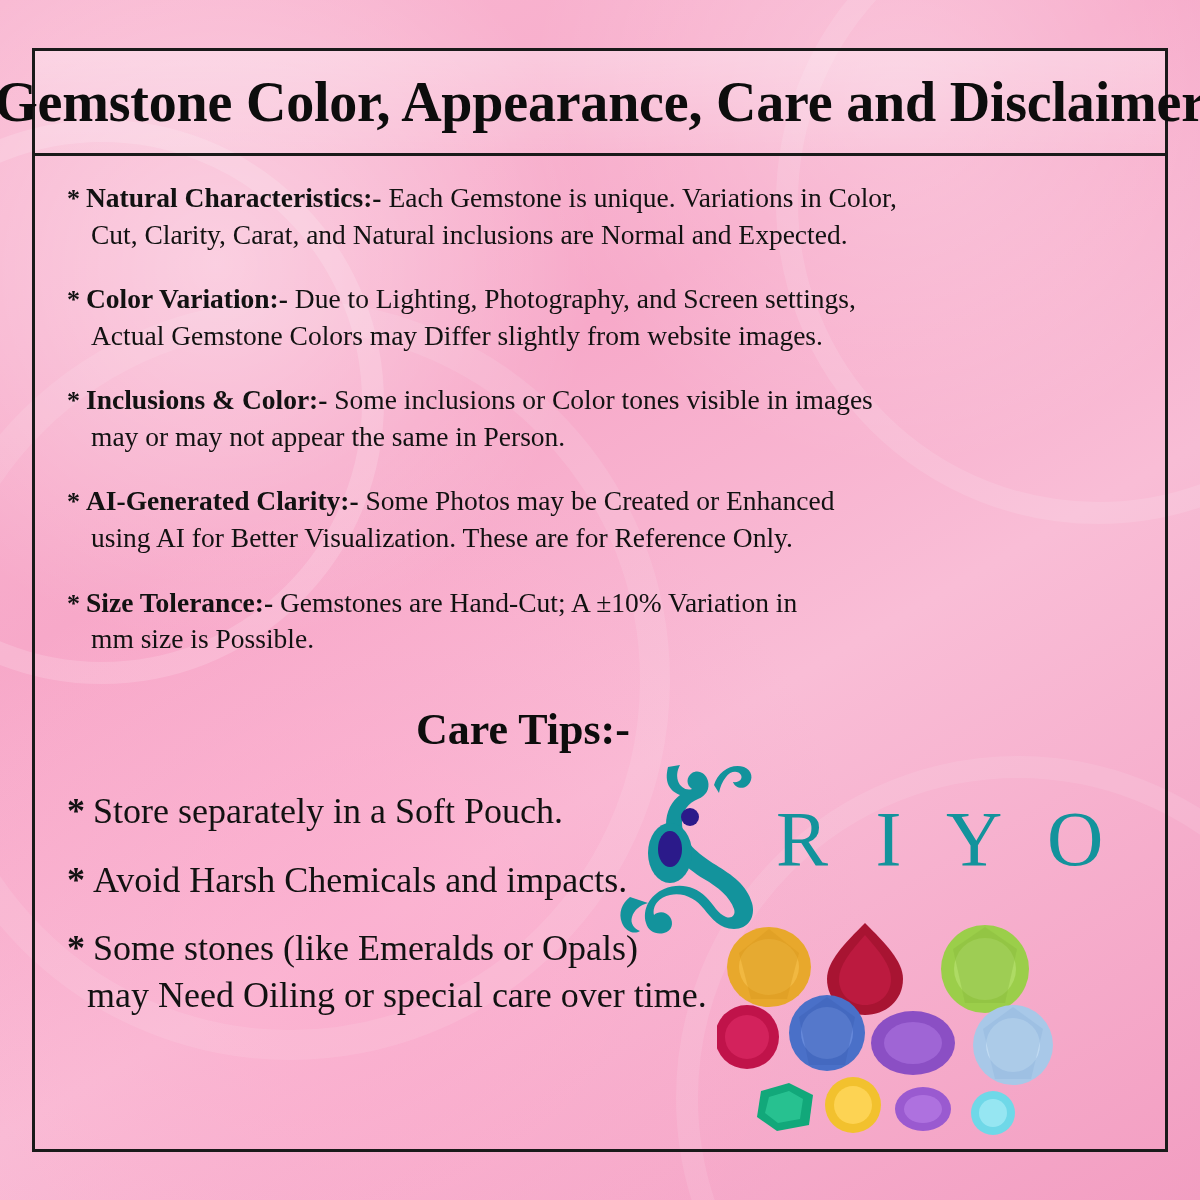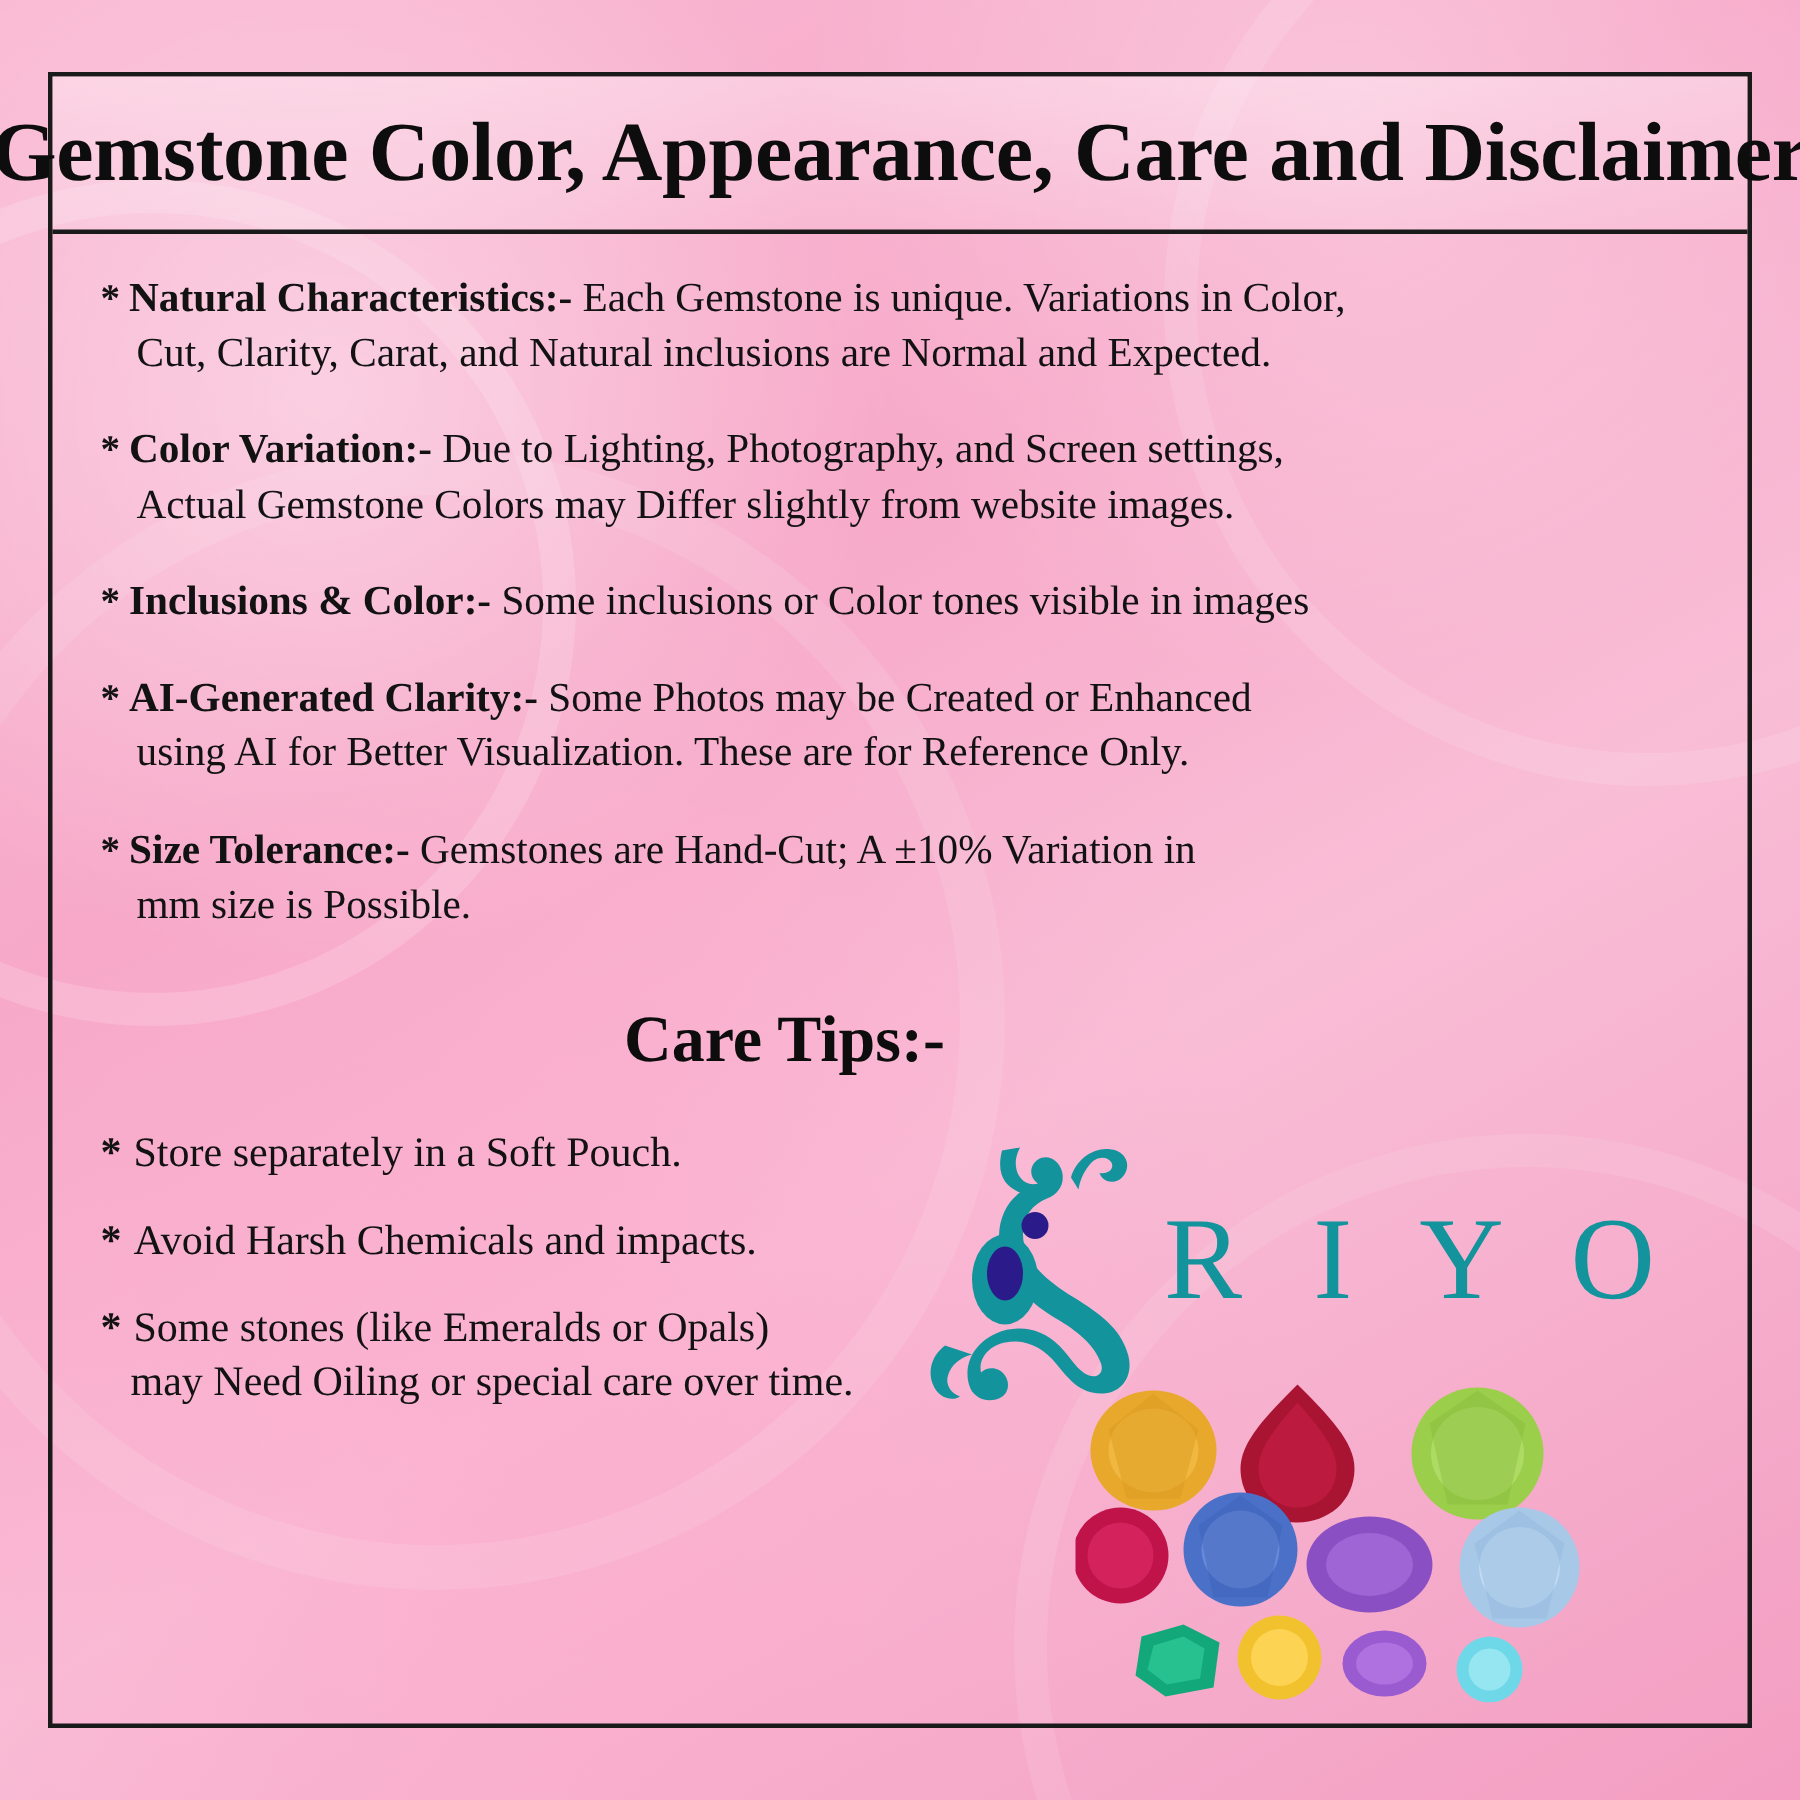--- a/index.html
+++ b/index.html
@@ -106,21 +106,21 @@
     width: 520px;
     height: 190px;
     pointer-events: none;
   }
 
   .care-list {
     position: relative;
     margin-top: 6px;
   }
   .care-item {
-    font-size: 28px;
+    font-size: 36px;
     line-height: 1.3;
     color: #121212;
     margin-bottom: 22px;
     padding-left: 6px;
   }
   .care-item .star { font-weight: bold; margin-right: 8px; }
   .care-item .l2 { display: block; padding-left: 20px; }
 
   .gems {
     position: absolute;
@@ -153,20 +153,21 @@
         <span class="l2">Cut, Clarity, Carat, and Natural inclusions are Normal and Expected.</span>
       </div>
 
       <div class="bullet">
         <span class="star">*</span><b>Color Variation:-</b><span> Due to Lighting, Photography, and Screen settings,</span>
         <span class="l2">Actual Gemstone Colors may Differ slightly from website images.</span>
       </div>
 
       <div class="bullet">
         <span class="star">*</span><b>Inclusions &amp; Color:-</b><span> Some inclusions or Color tones visible in images</span>
+        <span class="l2">may or may not appear the same in Person.</span>
       </div>
 
       <div class="bullet">
         <span class="star">*</span><b>AI-Generated Clarity:-</b><span> Some Photos may be Created or Enhanced</span>
         <span class="l2">using AI for Better Visualization. These are for Reference Only.</span>
       </div>
 
       <div class="bullet">
         <span class="star">*</span><b>Size Tolerance:-</b><span> Gemstones are Hand-Cut; A ±10% Variation in</span>
         <span class="l2">mm size is Possible.</span>

